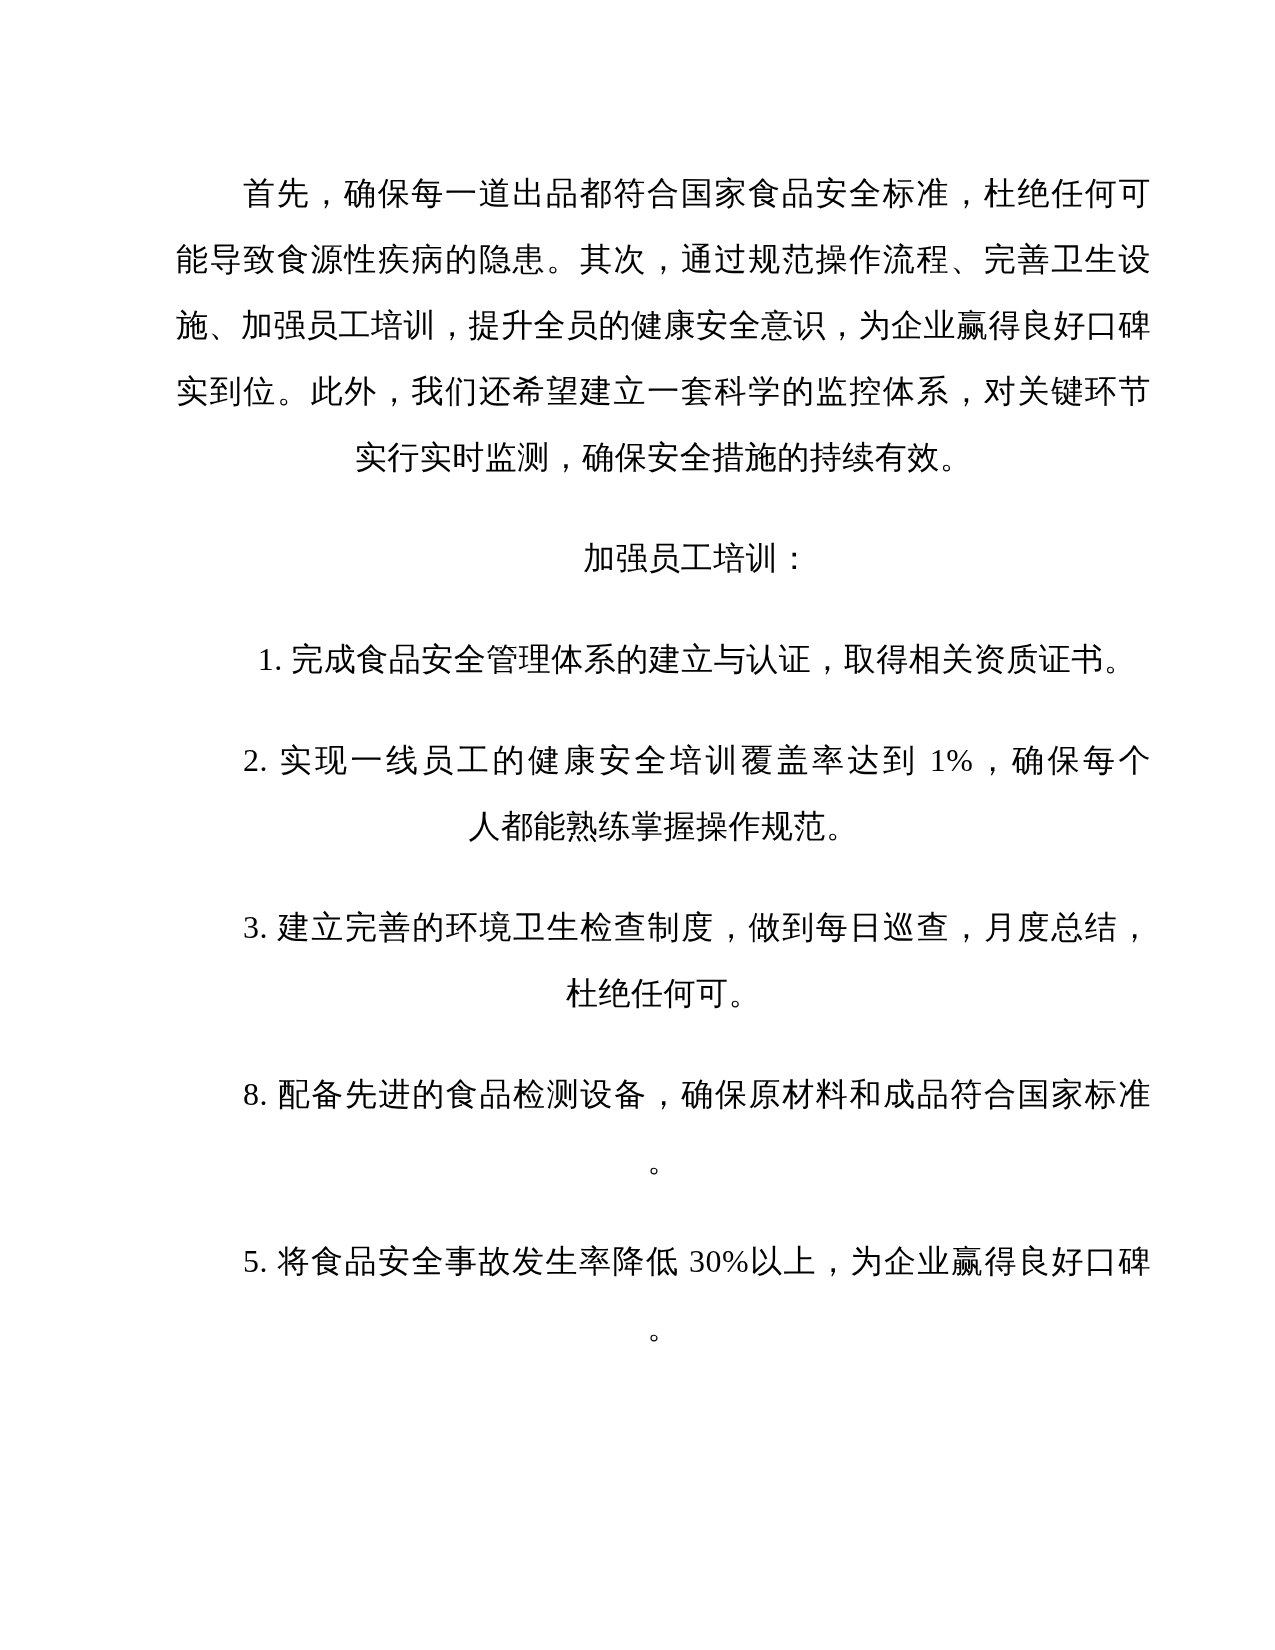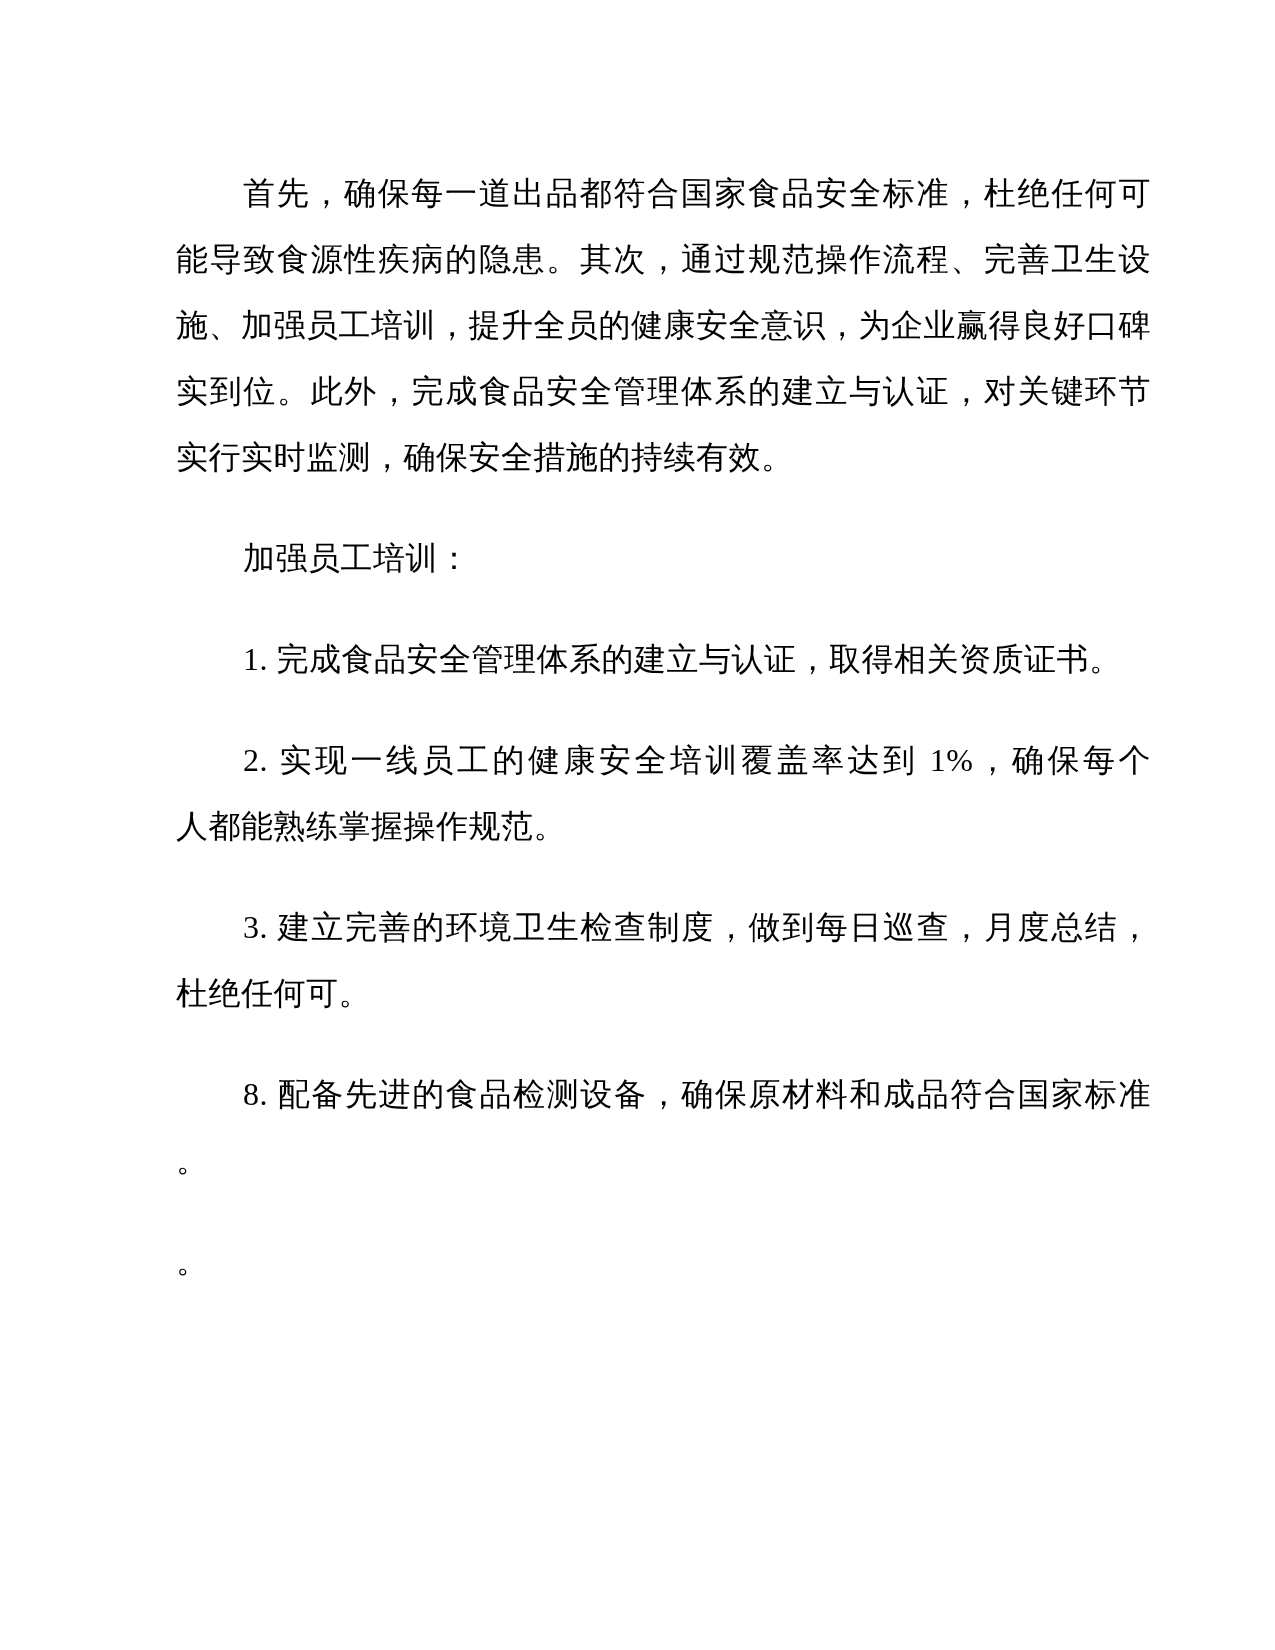--- a/index.html
+++ b/index.html
@@ -24,40 +24,40 @@
     width: 975px;
   }
   .para {
     margin: 0 0 35px 0;
   }
   .line {
     height: 66px;
     line-height: 66px;
     font-size: 32px;
     letter-spacing: 0.5px;
-    text-align: left;
+    text-align: center;
   }
   .line.indent {
     text-indent: 67px;
   }
   .line.just {
     text-align: justify;
     text-align-last: justify;
   }
 </style>
 </head>
 <body>
 
 <div class="page">
   <div class="doc-body">
       <div class="para">
         <div class="line indent just">首先，确保每一道出品都符合国家食品安全标准，杜绝任何可</div>
         <div class="line just">能导致食源性疾病的隐患。其次，通过规范操作流程、完善卫生设</div>
         <div class="line just">施、加强员工培训，提升全员的健康安全意识，为企业赢得良好口碑</div>
-        <div class="line just">实到位。此外，完成食品安全管理体系的建立与认证，对关键环节</div>
+        <div class="line just">实到位。此外，我们还希望建立一套科学的监控体系，对关键环节</div>
         <div class="line">实行实时监测，确保安全措施的持续有效。</div>
       </div>
       <div class="para">
         <div class="line indent">加强员工培训：</div>
       </div>
       <div class="para">
         <div class="line indent">1. 完成食品安全管理体系的建立与认证，取得相关资质证书。</div>
       </div>
       <div class="para">
         <div class="line indent just">2. 实现一线员工的健康安全培训覆盖率达到 1%，确保每个</div>
@@ -65,16 +65,17 @@
       </div>
       <div class="para">
         <div class="line indent just">3. 建立完善的环境卫生检查制度，做到每日巡查，月度总结，</div>
         <div class="line">杜绝任何可。</div>
       </div>
       <div class="para">
         <div class="line indent just">8. 配备先进的食品检测设备，确保原材料和成品符合国家标准</div>
         <div class="line">。</div>
       </div>
       <div class="para">
+        <div class="line indent just">5. 将食品安全事故发生率降低 30%以上，为企业赢得良好口碑</div>
         <div class="line">。</div>
       </div>
     </div>
 </div>
 
 </body></html>

